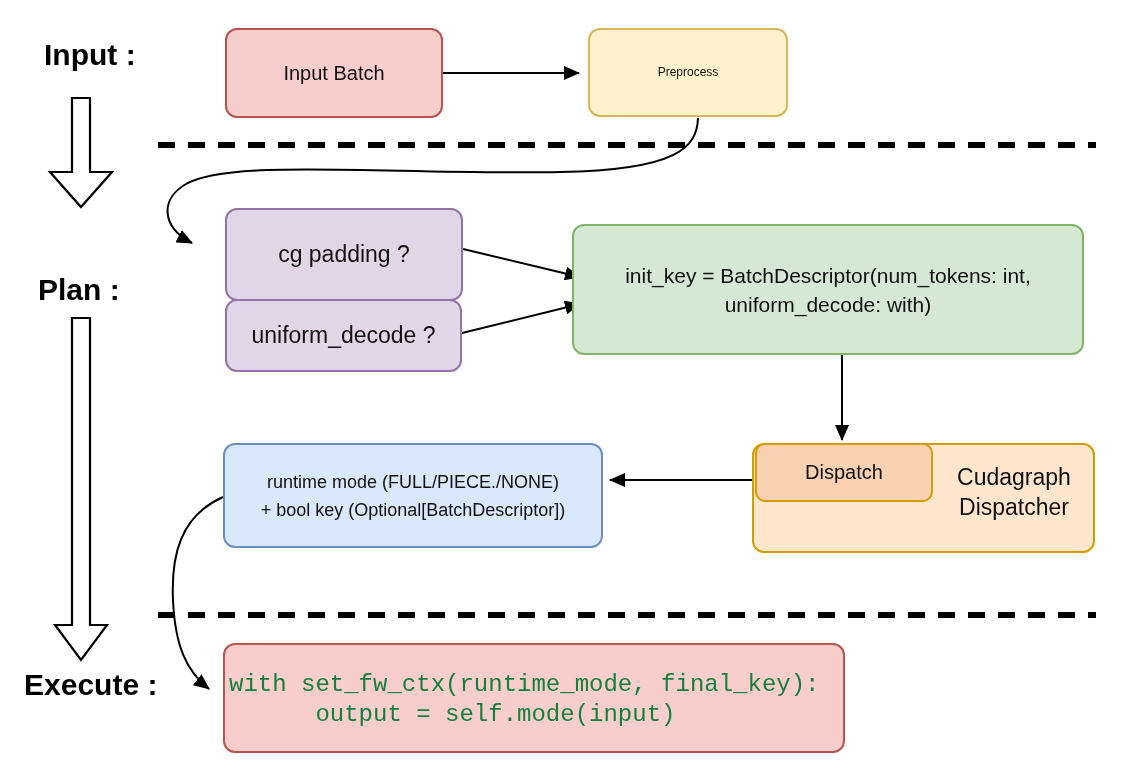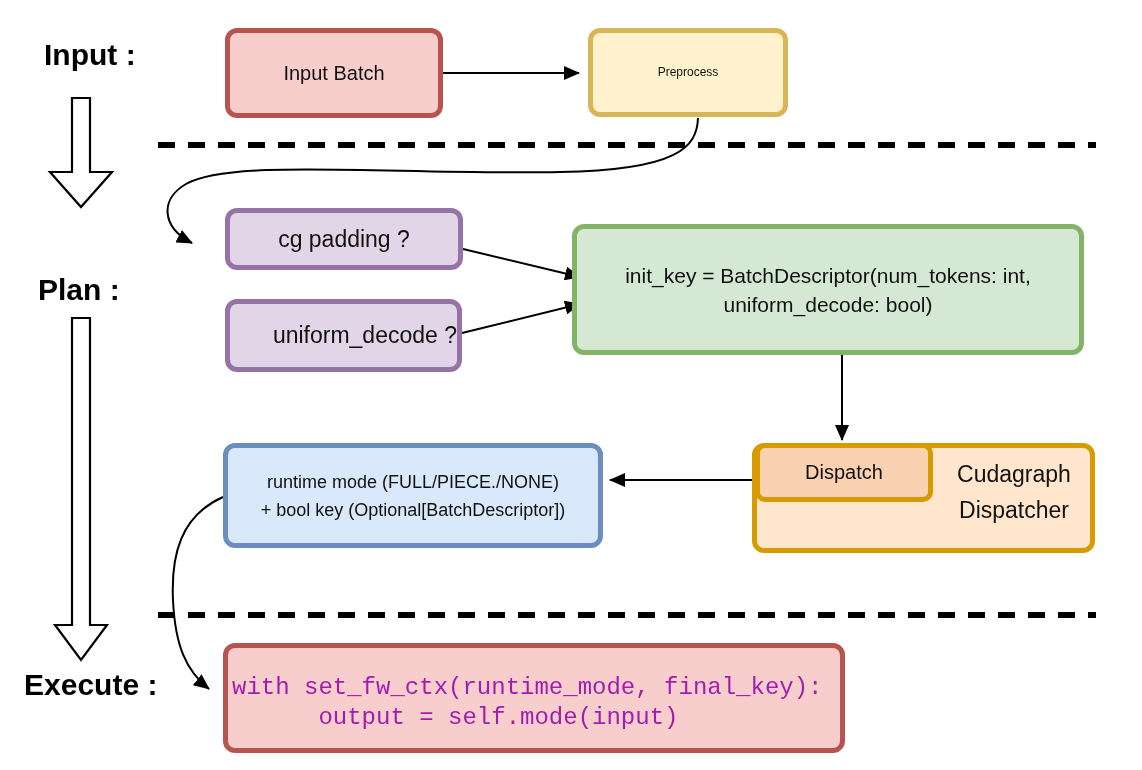--- a/index.html
+++ b/index.html
@@ -5,40 +5,40 @@
   html,body{margin:0;padding:0;background:#ffffff;}
   #canvas{
     position:relative;width:1142px;height:770px;background:#ffffff;overflow:hidden;
     font-family:"Liberation Sans",sans-serif;color:#111;
   }
   #edge-layer{position:absolute;left:0;top:0;width:1142px;height:770px;}
   .phase-label{
     position:absolute;font-weight:bold;font-size:30px;color:#000;white-space:nowrap;
   }
   .node{
-    position:absolute;box-sizing:border-box;border:5px solid #0f766e;border-radius:12px;
+    position:absolute;box-sizing:border-box;border:2px solid #0f766e;border-radius:12px;
     display:flex;flex-direction:column;align-items:center;justify-content:center;
     text-align:center;line-height:1.25;
   }
   .node span{display:block;}
   #n-input-batch{left:225px;top:28px;width:218px;height:90px;background:#F8CECC;border-color:#B85450;font-size:20px;}
   #n-preprocess{left:588px;top:28px;width:200px;height:89px;background:#FFF2CC;border-color:#D6B656;font-size:12px;}
-  #n-cg-padding{left:225px;top:208px;width:238px;height:62px;background:#E1D5E7;border-color:#9673A6;font-size:23px;}
-  #n-uniform-decode{left:225px;top:299px;width:237px;height:73px;background:#E1D5E7;border-color:#9673A6;font-size:23px;align-items:flex-end;}
+  #n-cg-padding{left:225px;top:208px;width:238px;height:93px;background:#E1D5E7;border-color:#9673A6;font-size:23px;}
+  #n-uniform-decode{left:225px;top:299px;width:237px;height:73px;background:#E1D5E7;border-color:#9673A6;font-size:23px;}
   #n-init-key{left:572px;top:224px;width:512px;height:131px;background:#D5E8D4;border-color:#82B366;font-size:21px;line-height:29px;}
   #n-runtime-mode{left:223px;top:443px;width:380px;height:105px;background:#DAE8FC;border-color:#6C8EBF;font-size:18px;line-height:28px;}
   #n-cudagraph{left:752px;top:443px;width:343px;height:110px;background:#FFE6CC;border-color:#D79B00;}
   #n-dispatch{left:755px;top:443px;width:178px;height:59px;background:#FAD1B1;border-color:#D79B00;border-radius:10px;font-size:20px;}
   #n-cudagraph-label{left:933px;top:443px;width:162px;height:98px;position:absolute;display:flex;
-    align-items:center;justify-content:center;text-align:center;font-size:23px;line-height:36px;}
+    align-items:center;justify-content:center;text-align:center;font-size:23px;line-height:30px;}
   #n-execute-code{
     left:223px;top:643px;width:622px;height:110px;background:#F8CECC;border-color:#B85450;
     font-family:"Liberation Mono","DejaVu Sans Mono",monospace;font-size:24px;line-height:30px;
     align-items:flex-start;justify-content:flex-start;text-align:left;white-space:pre;
-    padding:25px 12px 0 4px;color:#a21caf;
+    padding:25px 12px 0 4px;color:#15803d;
   }
   #l-input{left:44px;top:38px;}
   #l-plan{left:38px;top:235px;margin-top:38px;}
   #l-execute{left:24px;top:668px;}
 </style>
 </head>
 <body>
 
 <div id="canvas">
 
@@ -79,21 +79,21 @@
   <div class="node" id="n-cg-padding">
     <span>cg padding ?</span>
   </div>
 
   <div class="node" id="n-uniform-decode">
     <span>uniform_decode ?</span>
   </div>
 
   <div class="node" id="n-init-key">
     <span>init_key = BatchDescriptor(num_tokens: int,</span>
-    <span>uniform_decode: bool)</span>
+    <span>uniform_decode: with)</span>
   </div>
 
   <div class="node" id="n-runtime-mode">
     <span>runtime mode (FULL/PIECE./NONE)</span>
     <span>+ bool key (Optional[BatchDescriptor])</span>
   </div>
 
   <div class="node" id="n-cudagraph"></div>
   <div class="node" id="n-dispatch">
     <span>Dispatch</span>

